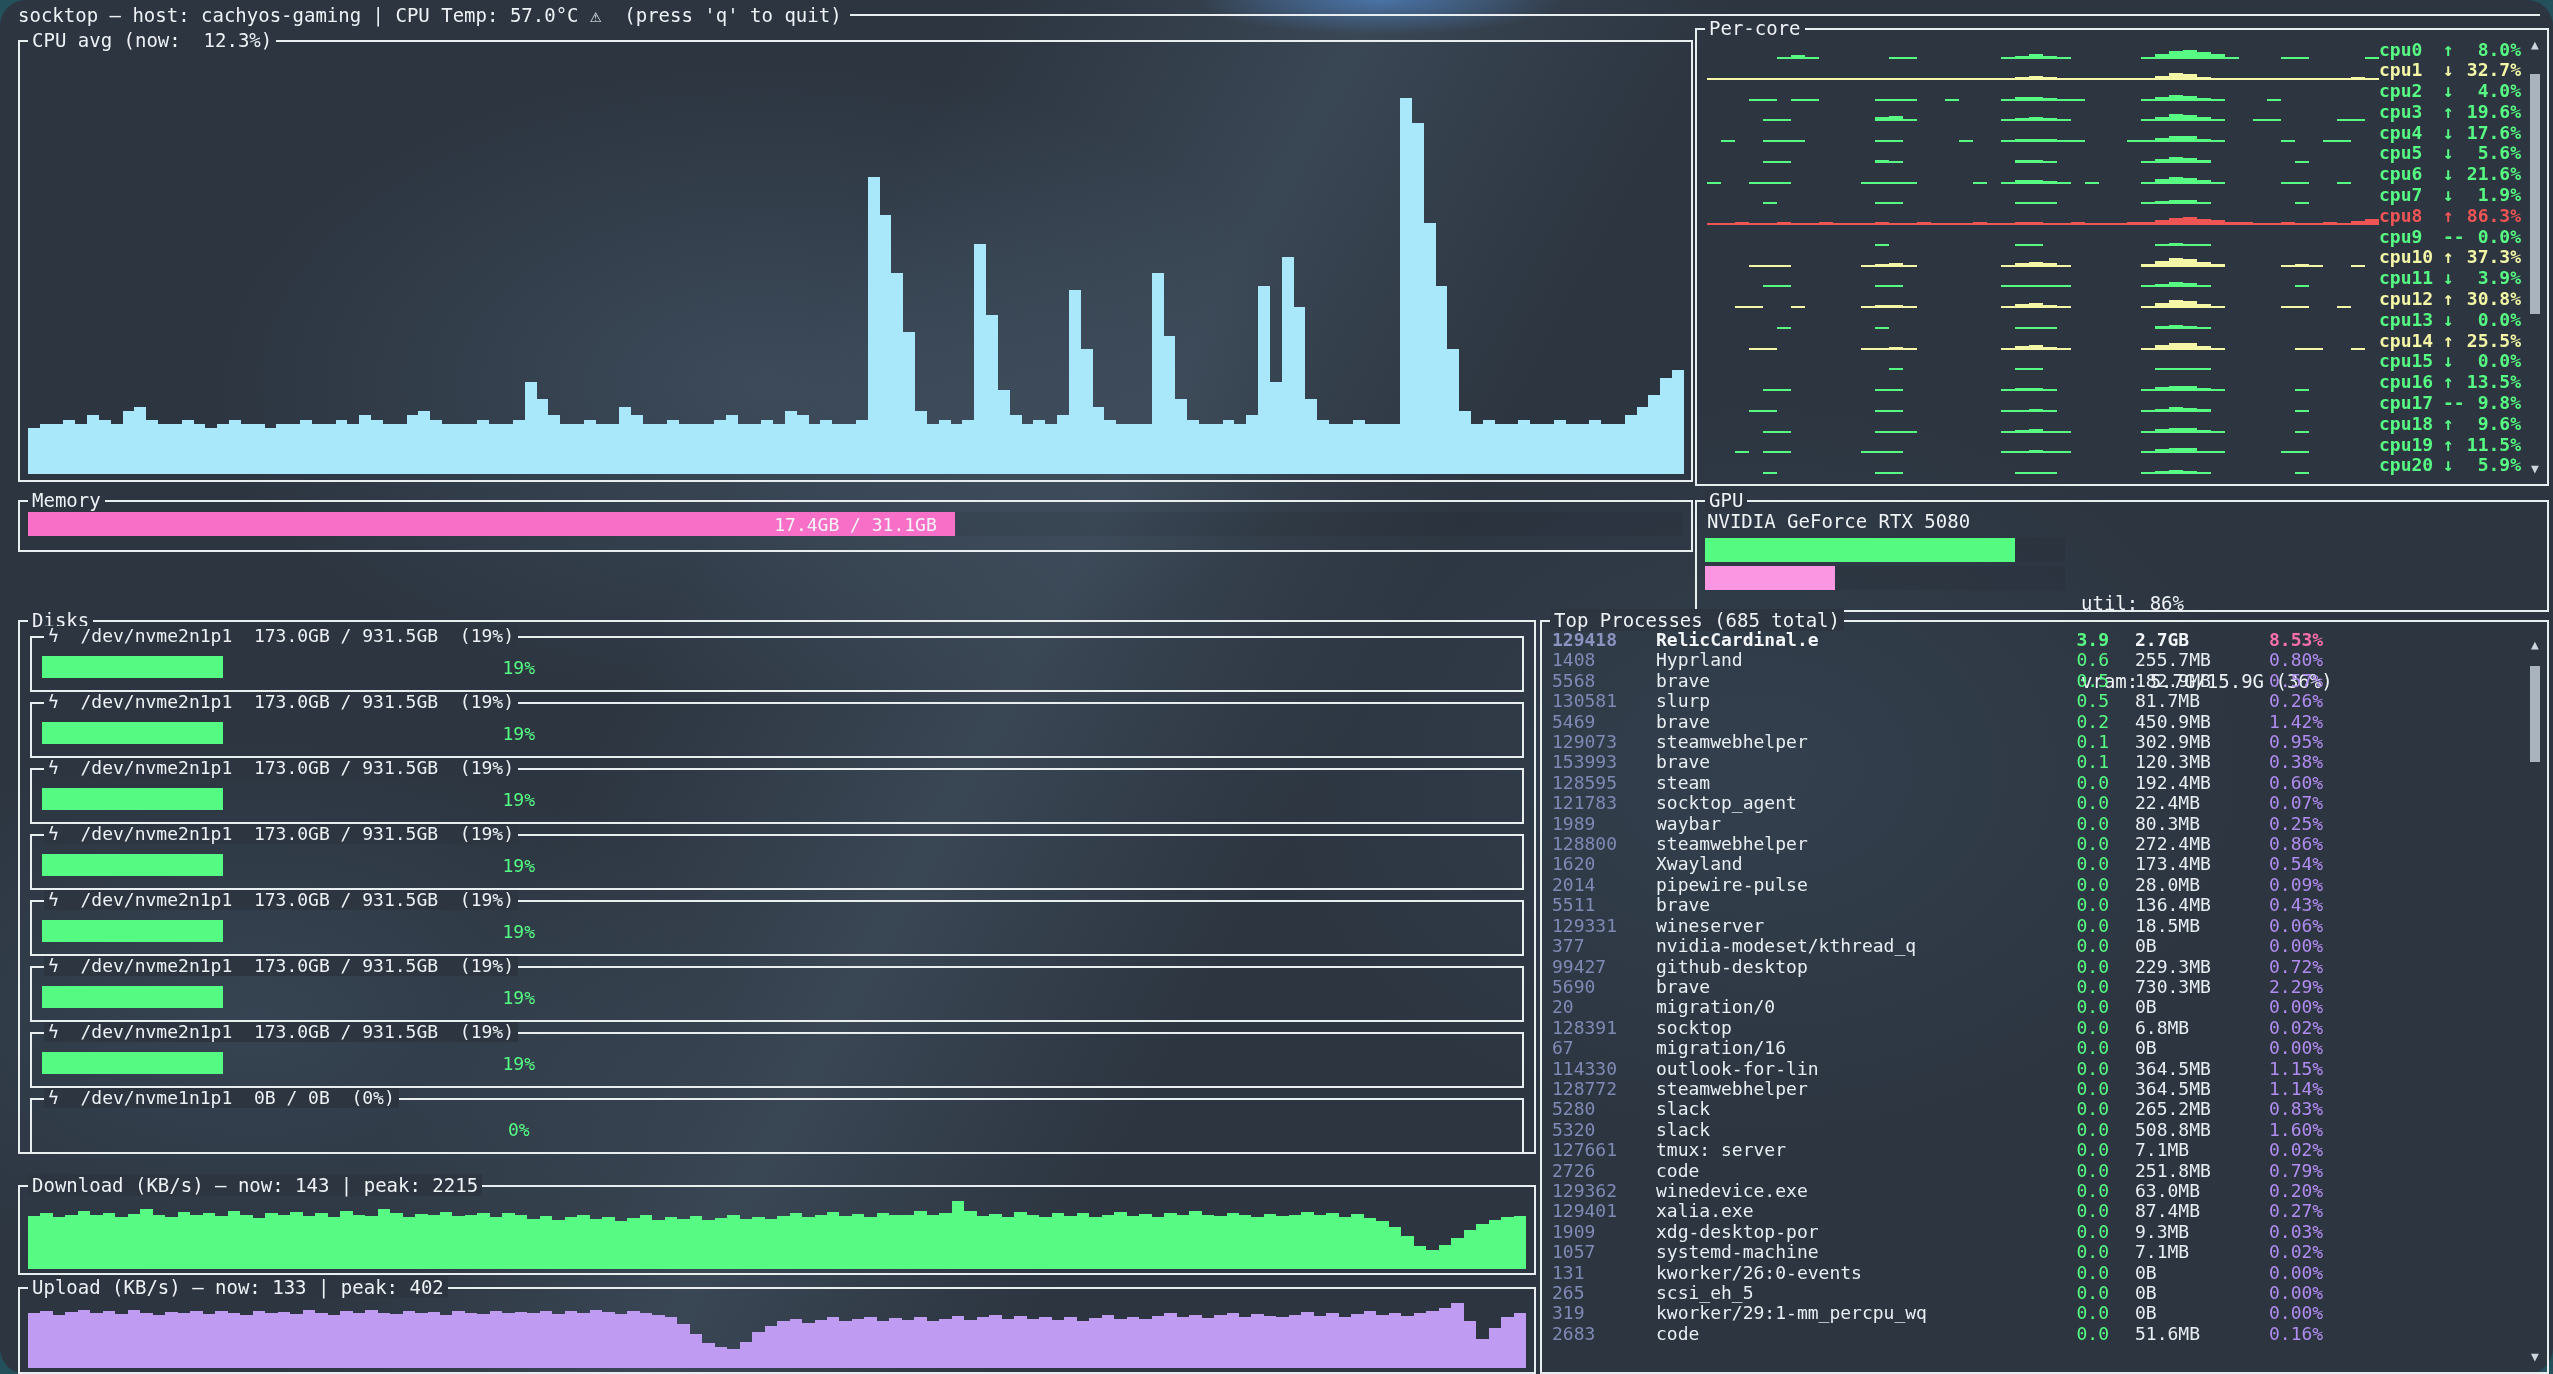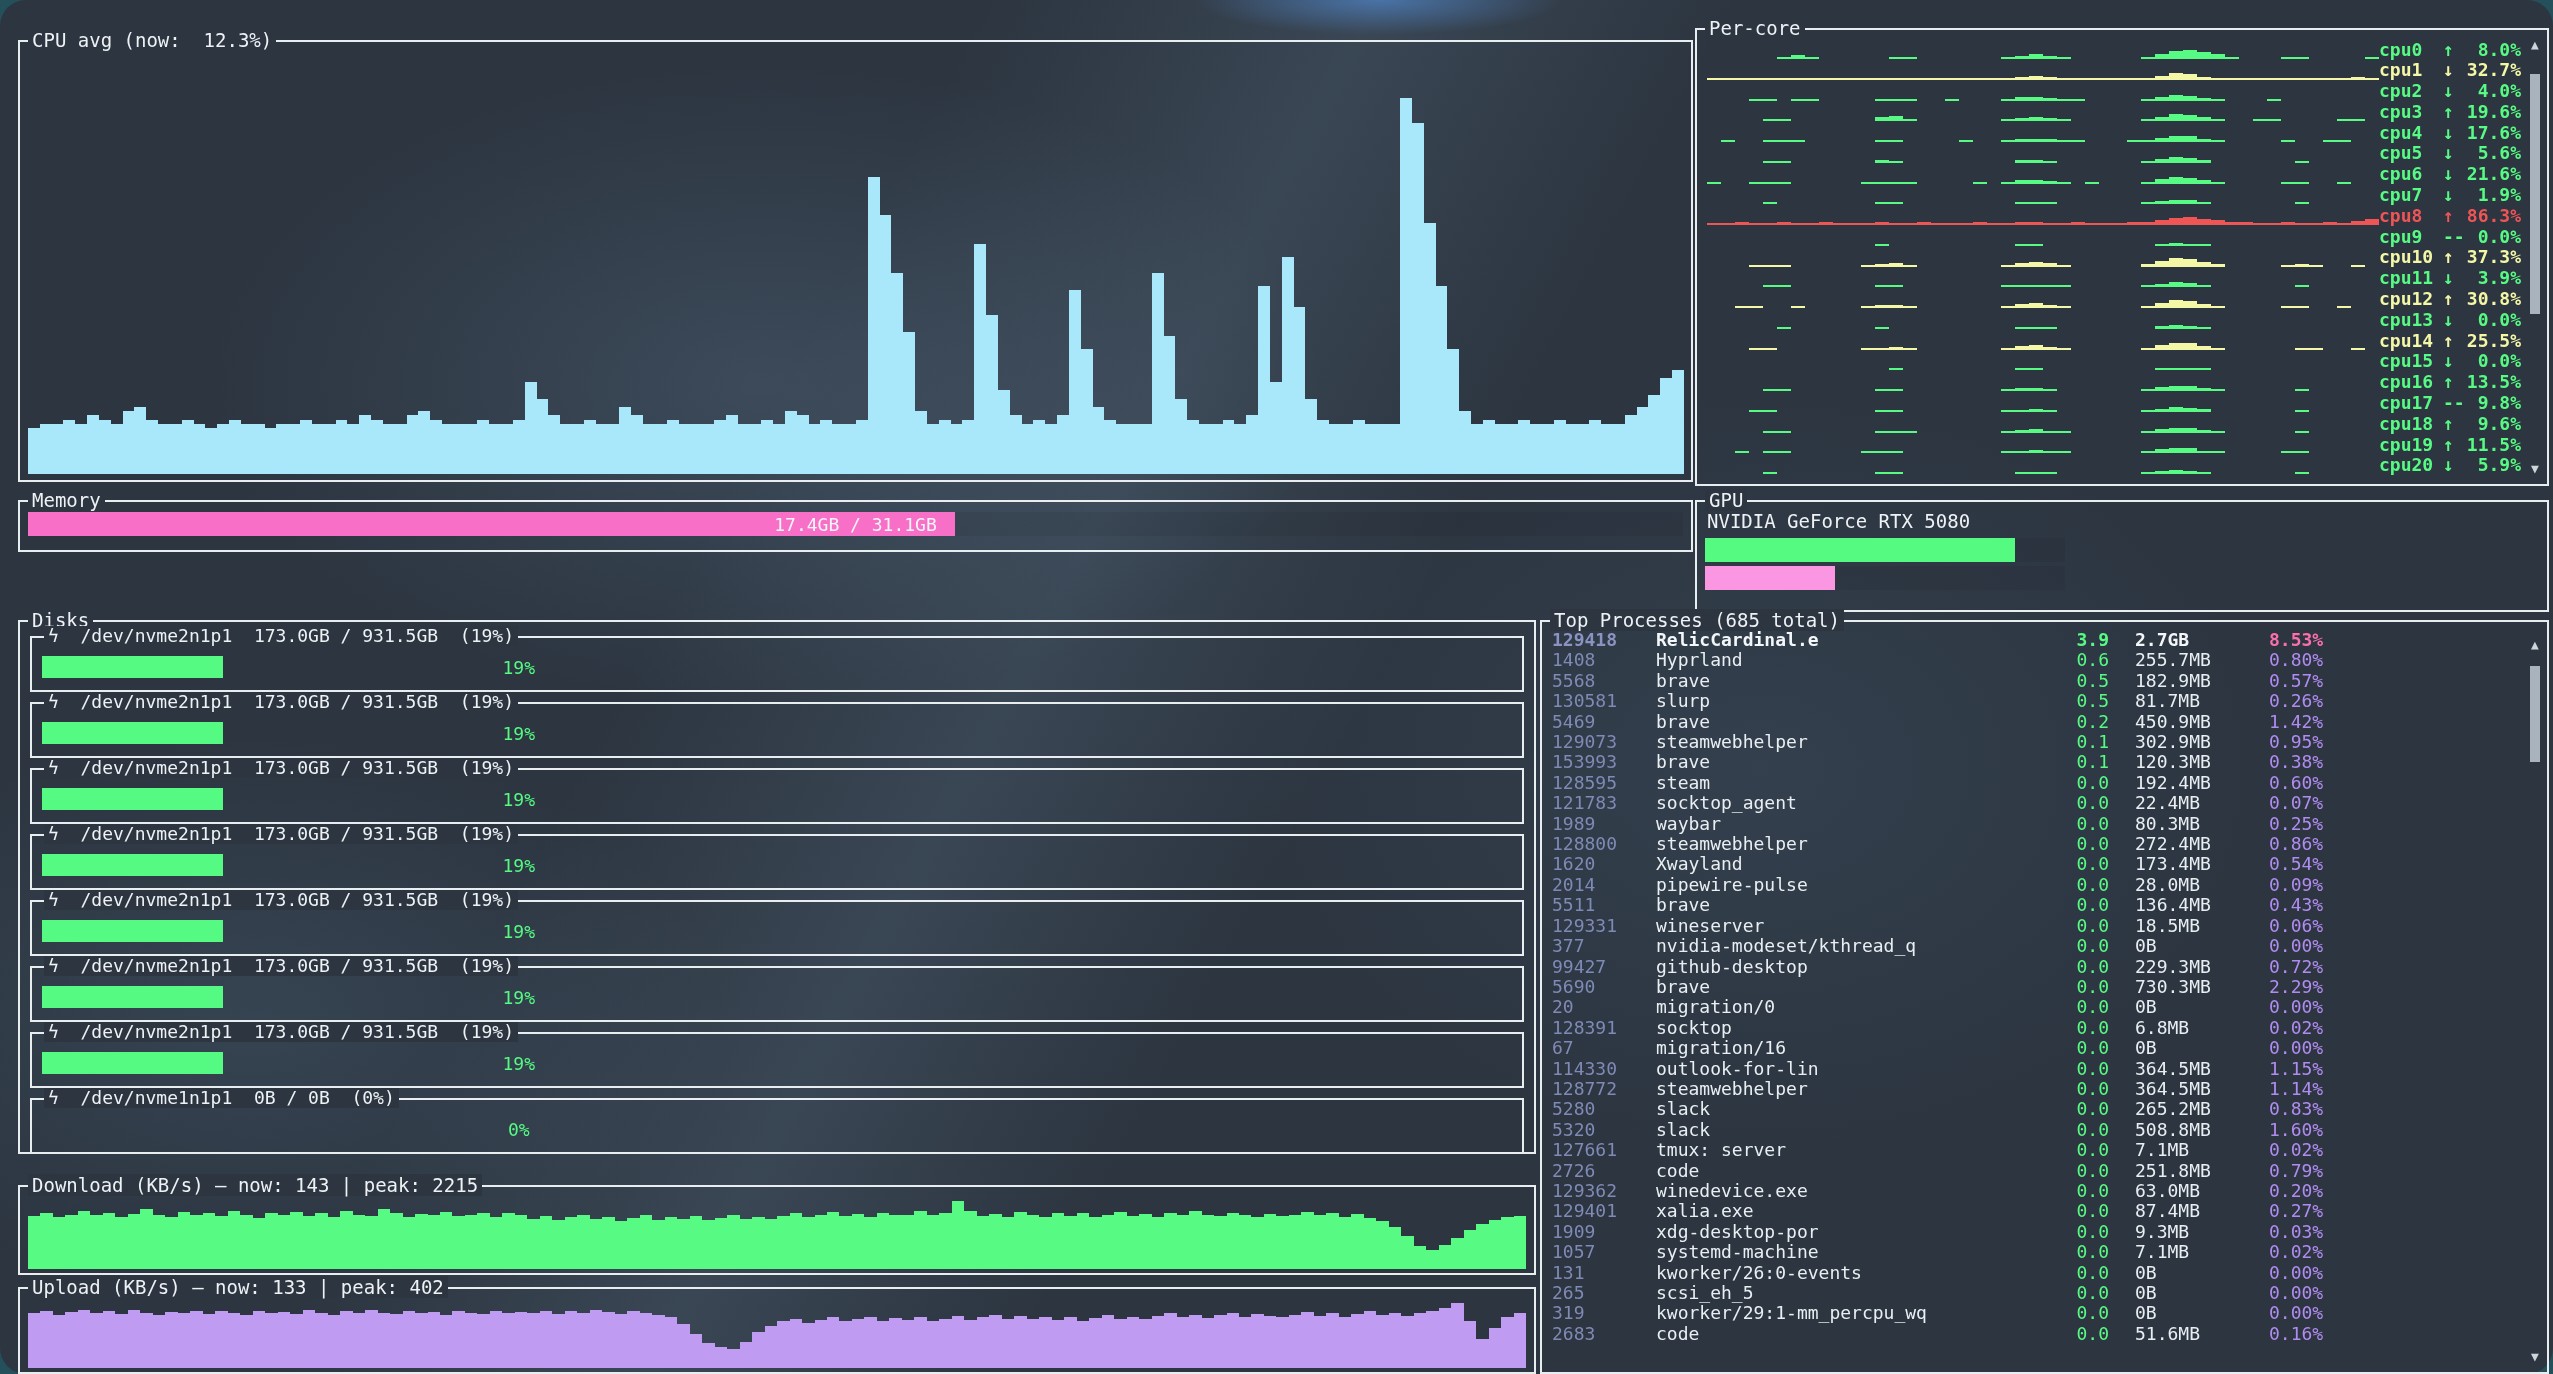--- a/index.html
+++ b/index.html
@@ -66,20 +66,24 @@
   .hl .c-memp{color:#fa6fae;}
   .gpu-line{position:absolute;left:10px;top:8px;color:#eef2f5;font-size:19px;white-space:pre;}
   .gpu-labels{position:absolute;left:384px;top:36px;color:#eef2f5;font-size:19px;line-height:26px;white-space:pre;}
 </style>
 </head>
 <body>
 
 <div class="screen">
   <div class="window">
 
+    <div class="titlebar">
+      <span>socktop — host: cachyos-gaming | CPU Temp: 57.0°C ⚠  (press 'q' to quit)</span>
+      <span class="rule"></span>
+    </div>
 
     <div class="panel" style="left:18px;top:40px;width:1671px;height:438px;">
       <div class="ptitle">CPU avg (now:  12.3%)</div>
       <div class="chart" style="left:8px;right:8px;top:14px;bottom:6px;">
           <div class="bar" style="height: 11%; background: rgb(169, 232, 251);"></div>
           <div class="bar" style="height: 12%; background: rgb(169, 232, 251);"></div>
           <div class="bar" style="height: 12%; background: rgb(169, 232, 251);"></div>
           <div class="bar" style="height: 13%; background: rgb(169, 232, 251);"></div>
           <div class="bar" style="height: 12%; background: rgb(169, 232, 251);"></div>
           <div class="bar" style="height: 14%; background: rgb(169, 232, 251);"></div>
@@ -1316,20 +1320,24 @@
 
 
     <div class="panel" style="left:1695px;top:500px;width:850px;height:108px;">
       <div class="ptitle">GPU</div>
       <div class="gpu-line">NVIDIA GeForce RTX 5080</div>
       <div class="gauge" style="left:8px;top:36px;width:360px;height:24px;">
         <div class="gfill" id="gpu-util-fill" style="background: rgb(85, 250, 128); width: 86%;"></div>
       </div>
       <div class="gauge" style="left:8px;top:64px;width:360px;height:24px;">
         <div class="gfill" id="gpu-vram-fill" style="background: rgb(251, 151, 226); width: 36%;"></div>
+      </div>
+      <div class="gpu-labels">
+        <div>util: 86%</div>
+        <div>vram: 5.7G/15.9G (36%)</div>
       </div>
     </div>
 
     <div class="panel" style="left:18px;top:620px;width:1514px;height:530px;">
       <div class="ptitle">Disks</div>
       <div class="disk-list">
           <div class="disk-box">
             <div class="disk-title">ϟ  /dev/nvme2n1p1  173.0GB / 931.5GB  (19%)</div>
             <div class="disk-gauge">
               <div class="gfill" style="width: 19%;"></div>

